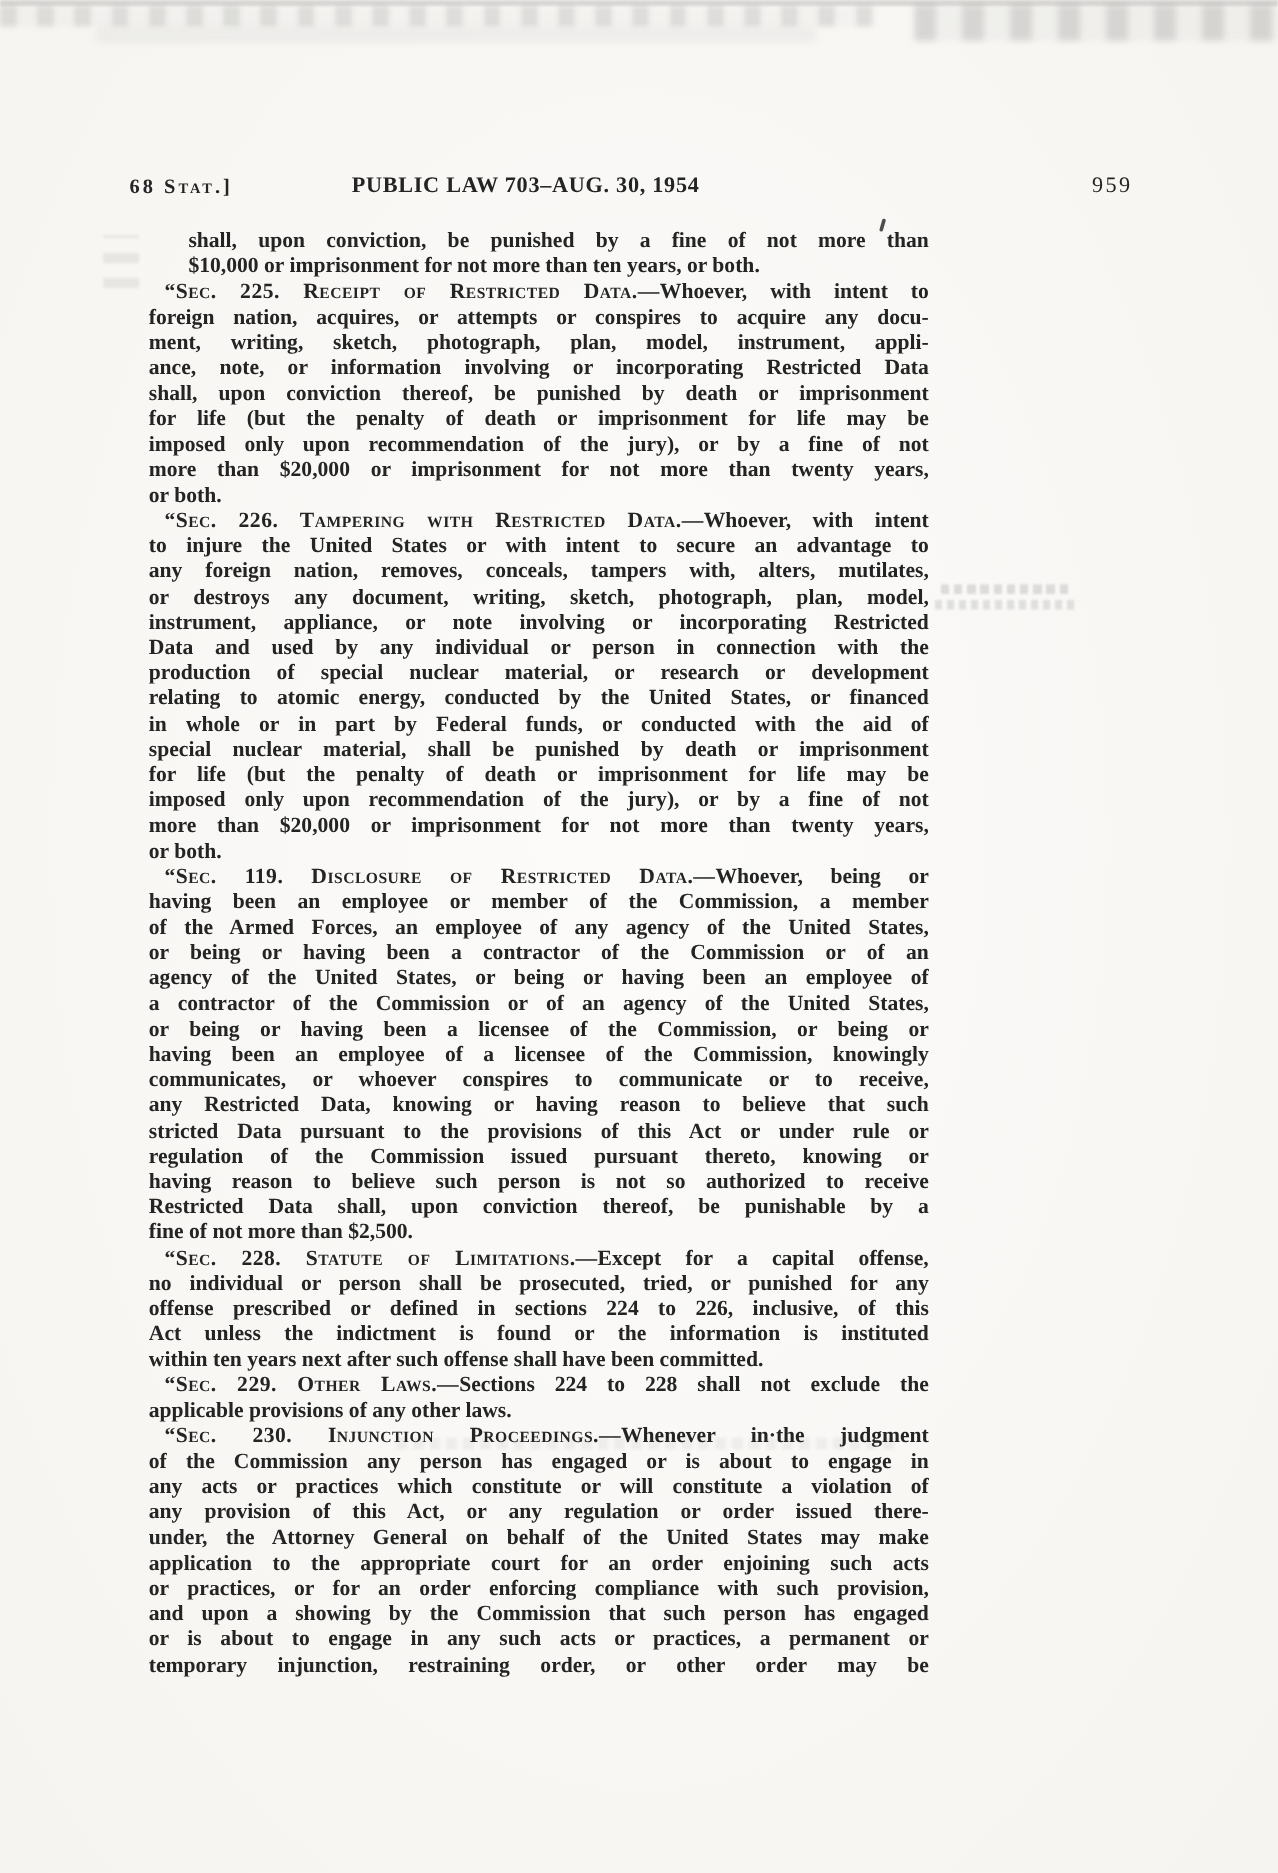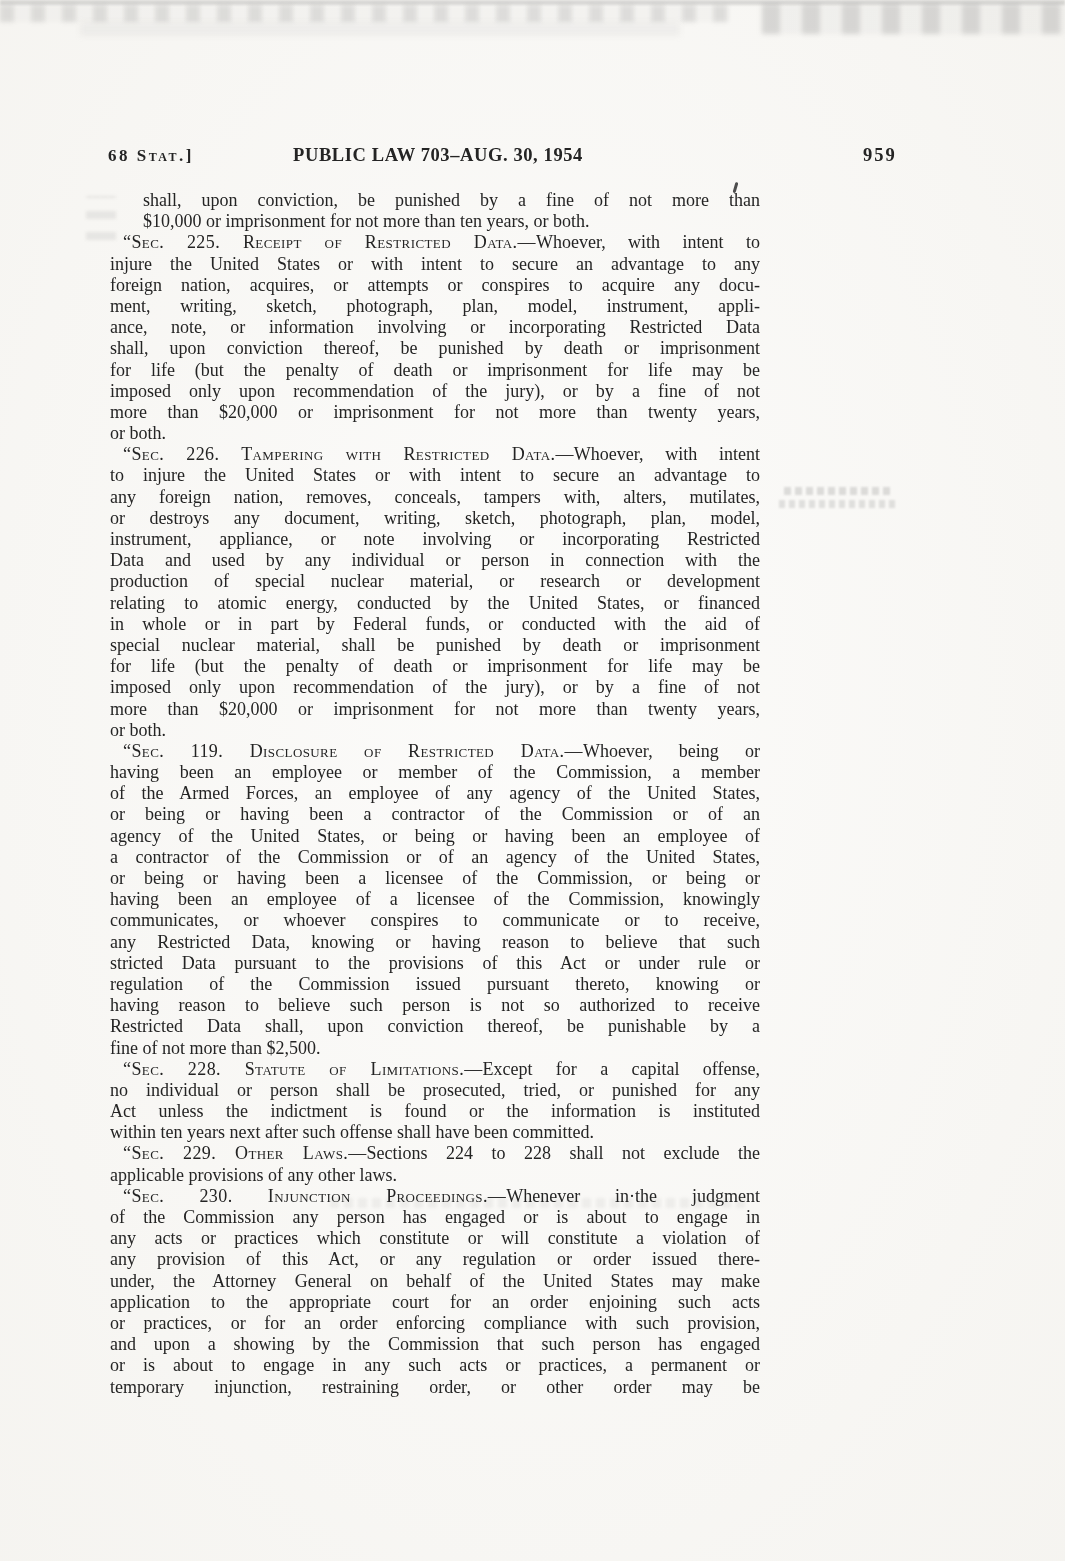--- a/index.html
+++ b/index.html
@@ -54,29 +54,29 @@
     font-variant: small-caps; letter-spacing:2.5px;
     white-space:nowrap;
   }
   .header-center {
     position:absolute; left:438px; top:145px;
     transform: translateX(-50%);
     font-size:18.5px; font-weight:bold; letter-spacing:0.6px;
     white-space:nowrap;
   }
   .header-right {
-    position:absolute; left:863px; top:145px;
-    font-size:18.5px; font-weight:bold; letter-spacing:2px;
+    position:absolute; left:910px; top:145px;
+    font-size:18.5px; font-weight:normal; letter-spacing:2px;
     white-space:nowrap;
   }
 
   
   #text-body {
-    position:absolute; left:110px; top:190px; width:650px;
-    font-size:18px; line-height:21.2px;
+    position:absolute; left:124px; top:190px; width:650px;
+    font-size:18px; line-height:21.2px;font-weight:bold;
   }
   .para { width:650px; }
   .para.continuation { margin-left:33px; width:617px; }
   .line {
     text-align: justify;
     text-align-last: justify;
     white-space: normal;
     height:21.2px;
     overflow: visible;
   }
@@ -103,21 +103,20 @@
   <div class="header-center">PUBLIC LAW 703–AUG. 30, 1954</div>
   <div class="header-right">959</div>
 
   <div id="text-body">
       <div class="para continuation">
         <div class="line first">shall, upon conviction, be punished by a fine of not more than</div>
         <div class="line final">$10,000 or imprisonment for not more than ten years, or both.</div>
       </div>
       <div class="para section">
         <div class="line first"><span class="sc">“Sec. 225. Receipt of Restricted Data.—</span><span>Whoever, with intent to</span></div>
-        <div class="line">injure the United States or with intent to secure an advantage to any</div>
         <div class="line">foreign nation, acquires, or attempts or conspires to acquire any docu-</div>
         <div class="line">ment, writing, sketch, photograph, plan, model, instrument, appli-</div>
         <div class="line">ance, note, or information involving or incorporating Restricted Data</div>
         <div class="line">shall, upon conviction thereof, be punished by death or imprisonment</div>
         <div class="line">for life (but the penalty of death or imprisonment for life may be</div>
         <div class="line">imposed only upon recommendation of the jury), or by a fine of not</div>
         <div class="line">more than $20,000 or imprisonment for not more than twenty years,</div>
         <div class="line final">or both.</div>
       </div>
       <div class="para section">
@@ -149,20 +148,21 @@
         <div class="line">any Restricted Data, knowing or having reason to believe that such</div>
         <div class="line">stricted Data pursuant to the provisions of this Act or under rule or</div>
         <div class="line">regulation of the Commission issued pursuant thereto, knowing or</div>
         <div class="line">having reason to believe such person is not so authorized to receive</div>
         <div class="line">Restricted Data shall, upon conviction thereof, be punishable by a</div>
         <div class="line final">fine of not more than $2,500.</div>
       </div>
       <div class="para section">
         <div class="line first"><span class="sc">“Sec. 228. Statute of Limitations.—</span><span>Except for a capital offense,</span></div>
         <div class="line">no individual or person shall be prosecuted, tried, or punished for any</div>
+        <div class="line">offense prescribed or defined in sections 224 to 226, inclusive, of this</div>
         <div class="line">Act unless the indictment is found or the information is instituted</div>
         <div class="line final">within ten years next after such offense shall have been committed.</div>
       </div>
       <div class="para section">
         <div class="line first"><span class="sc">“Sec. 229. Other Laws.—</span><span>Sections 224 to 228 shall not exclude the</span></div>
         <div class="line final">applicable provisions of any other laws.</div>
       </div>
       <div class="para section">
         <div class="line first"><span class="sc">“Sec. 230. Injunction Proceedings.—</span><span>Whenever in·the judgment</span></div>
         <div class="line">of the Commission any person has engaged or is about to engage in</div>

